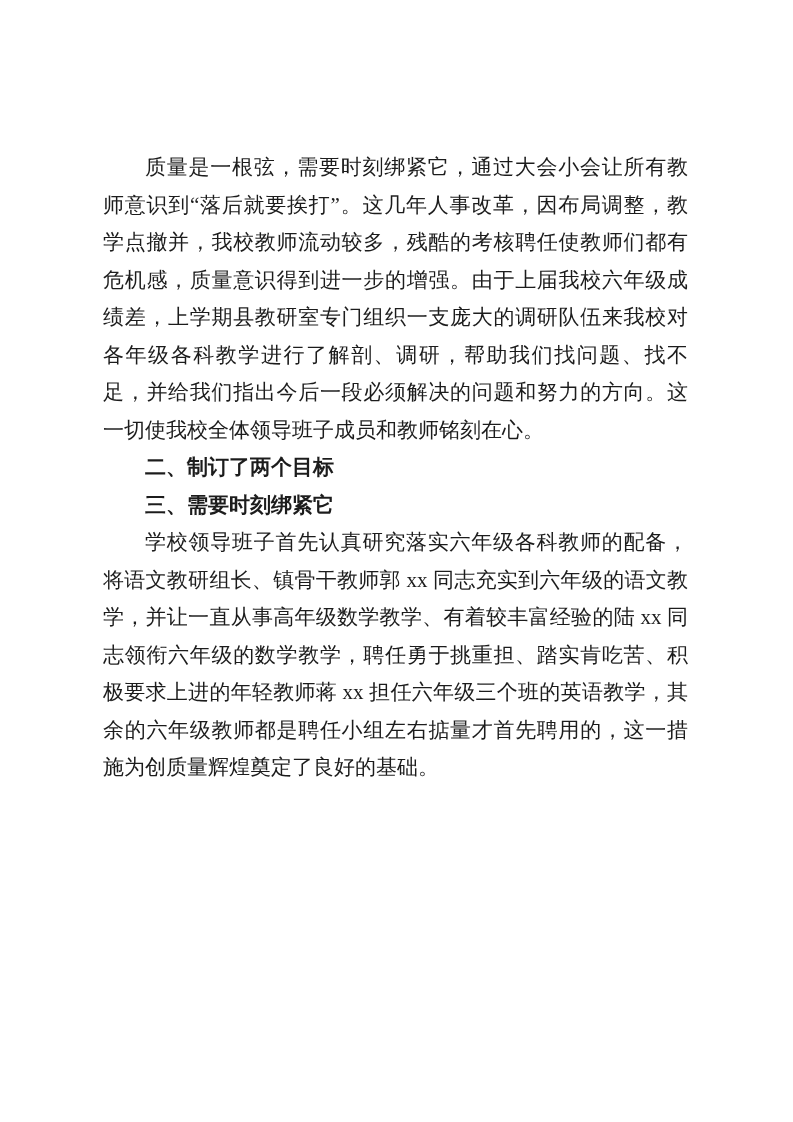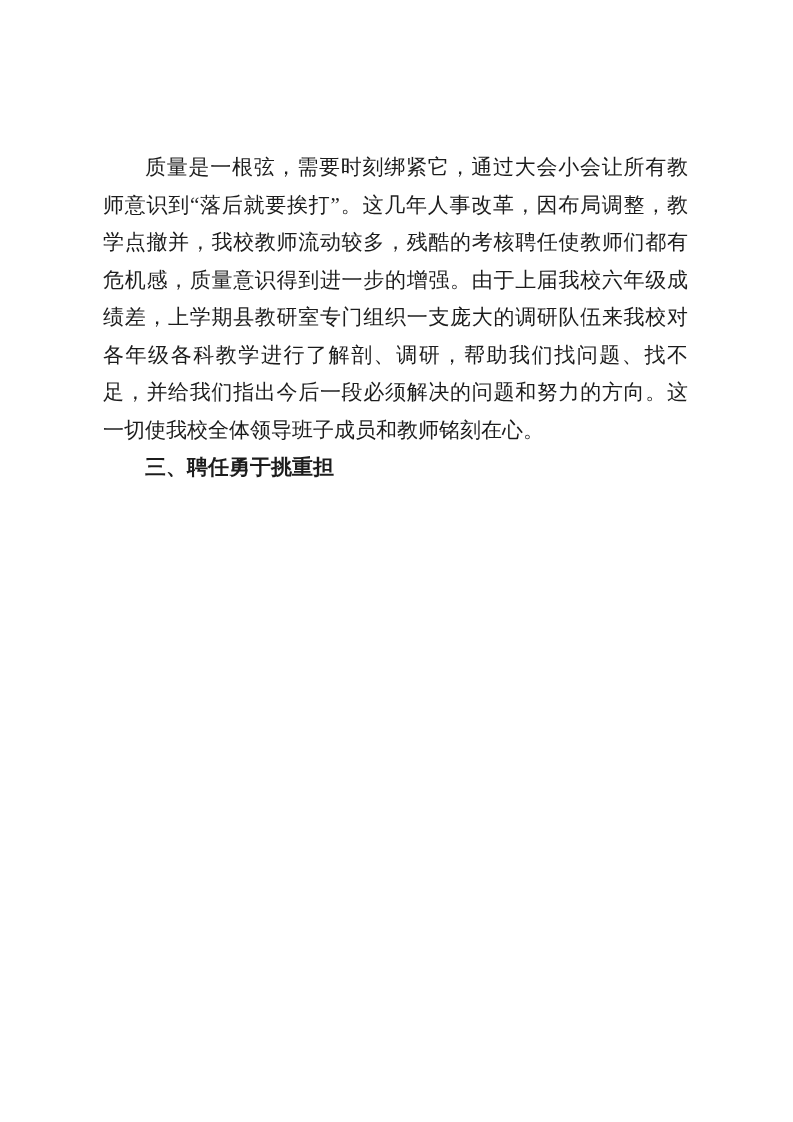--- a/index.html
+++ b/index.html
@@ -37,15 +37,17 @@
   .heading {
     font-weight: bold;
   }
 </style>
 </head>
 <body>
 
 <div class="page">
   <div class="doc-body">
     <p class="para">质量是一根弦，需要时刻绑紧它，通过大会小会让所有教师意识到“落后就要挨打”。这几年人事改革，因布局调整，教学点撤并，我校教师流动较多，残酷的考核聘任使教师们都有危机感，质量意识得到进一步的增强。由于上届我校六年级成绩差，上学期县教研室专门组织一支庞大的调研队伍来我校对各年级各科教学进行了解剖、调研，帮助我们找问题、找不足，并给我们指出今后一段必须解决的问题和努力的方向。这一切使我校全体领导班子成员和教师铭刻在心。</p>
-    <p class="heading">三、聘任勇于挑重担</p>
+    <p class="heading">二、制订了两个目标</p>
+    <p class="heading">三、需要时刻绑紧它</p>
+    <p class="para">学校领导班子首先认真研究落实六年级各科教师的配备，将语文教研组长、镇骨干教师郭 xx 同志充实到六年级的语文教学，并让一直从事高年级数学教学、有着较丰富经验的陆 xx 同志领衔六年级的数学教学，聘任勇于挑重担、踏实肯吃苦、积极要求上进的年轻教师蒋 xx 担任六年级三个班的英语教学，其余的六年级教师都是聘任小组左右掂量才首先聘用的，这一措施为创质量辉煌奠定了良好的基础。</p>
   </div>
 </div>
 
 </body></html>

